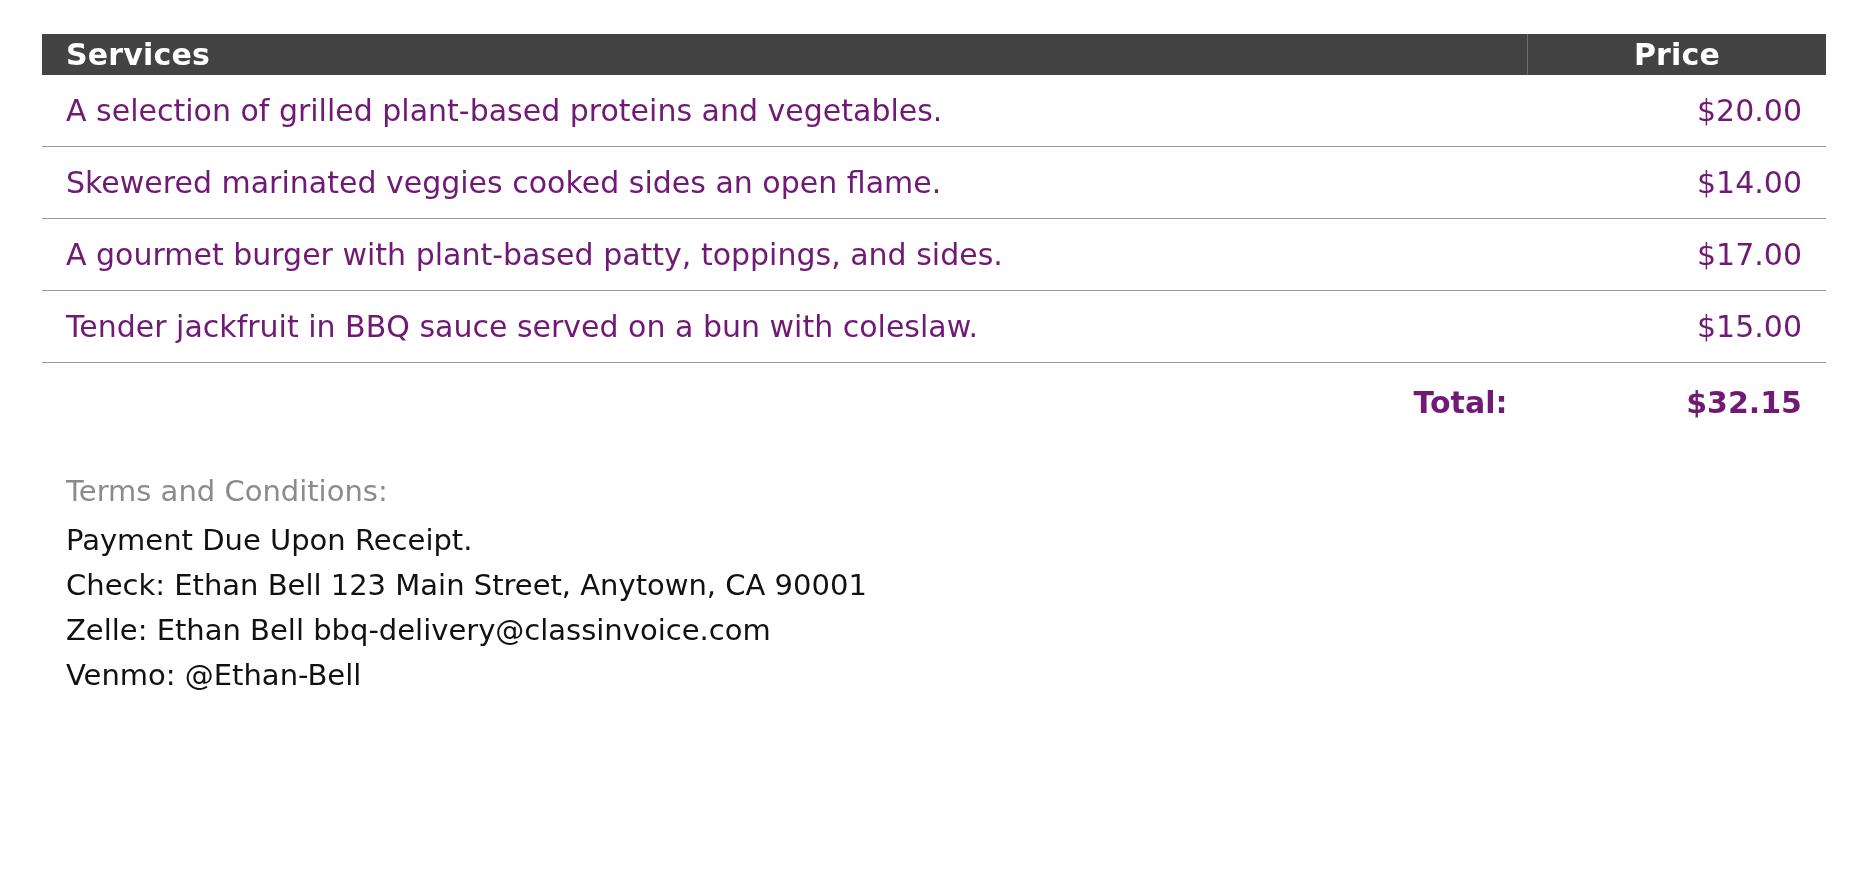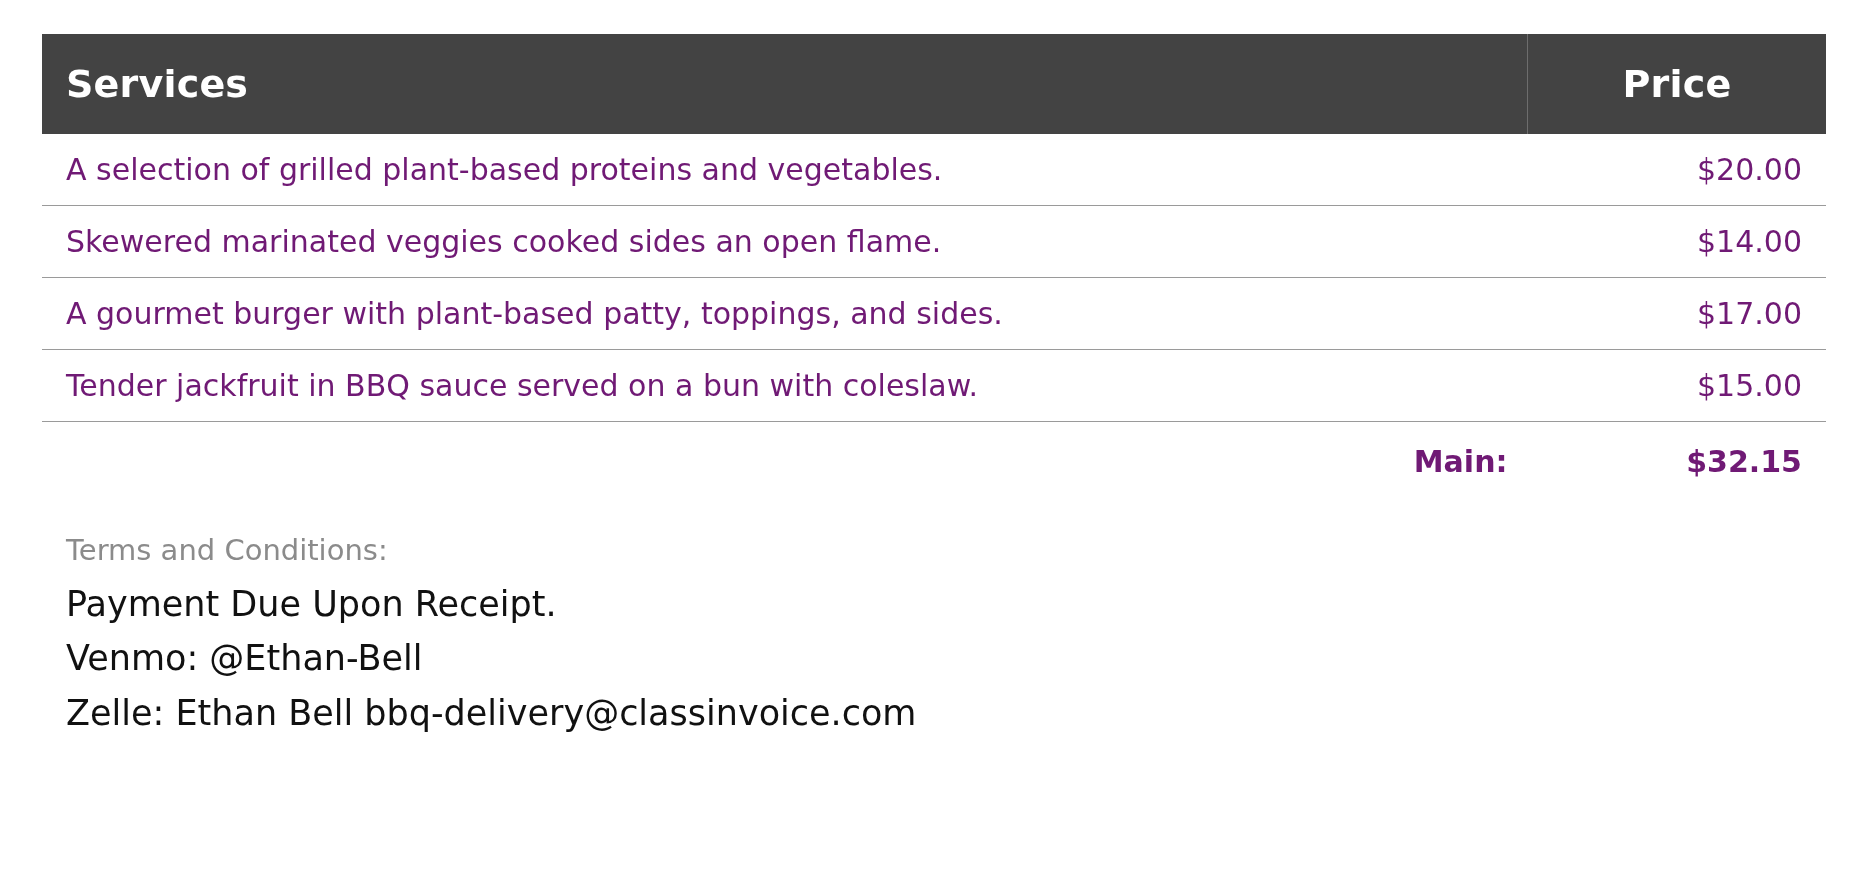--- a/index.html
+++ b/index.html
@@ -20,23 +20,23 @@
     padding: 34px 42px 0 42px;
   }
   table.services {
     width: 100%;
     border-collapse: collapse;
     table-layout: fixed;
   }
   table.services thead th {
     background: #434343;
     color: #ffffff;
-    font-size: 38px;
+    font-size: 30px;
     font-weight: bold;
-    padding: 28px 24px;
+    padding: 3px 24px;
     text-align: left;
     letter-spacing: 0.2px;
   }
   table.services thead th.price-head {
     text-align: center;
     border-left: 1px solid #6d6d6d;
     width: 250px;
   }
   table.services tbody td {
     font-size: 30px;
@@ -62,21 +62,21 @@
   .terms {
     margin-top: 36px;
     padding-left: 24px;
   }
   .terms-title {
     font-size: 29px;
     color: #8b8b8b;
     margin-bottom: 10px;
   }
   .terms-line {
-    font-size: 35px;
+    font-size: 29px;
     color: #111111;
     line-height: 1.55;
   }
 </style>
 </head>
 <body>
 
 <div class="invoice">
 
   <table class="services">
@@ -97,26 +97,27 @@
       </tr>
       <tr>
         <td class="service-cell">A gourmet burger with plant-based patty, toppings, and sides.</td>
         <td class="price-cell">$17.00</td>
       </tr>
       <tr>
         <td class="service-cell">Tender jackfruit in BBQ sauce served on a bun with coleslaw.</td>
         <td class="price-cell">$15.00</td>
       </tr>
       <tr class="total-row">
-        <td class="total-label">Main:</td>
+        <td class="total-label">Total:</td>
         <td class="price-cell">$32.15</td>
       </tr>
     </tbody>
   </table>
 
   <div class="terms">
     <div class="terms-title">Terms and Conditions:</div>
     <div class="terms-line">Payment Due Upon Receipt.</div>
+    <div class="terms-line">Check: Ethan Bell 123 Main Street, Anytown, CA 90001</div>
+    <div class="terms-line">Zelle: Ethan Bell bbq-delivery@classinvoice.com</div>
     <div class="terms-line">Venmo: @Ethan-Bell</div>
-    <div class="terms-line">Zelle: Ethan Bell bbq-delivery@classinvoice.com</div>
   </div>
 
 </div>
 
 </body></html>

